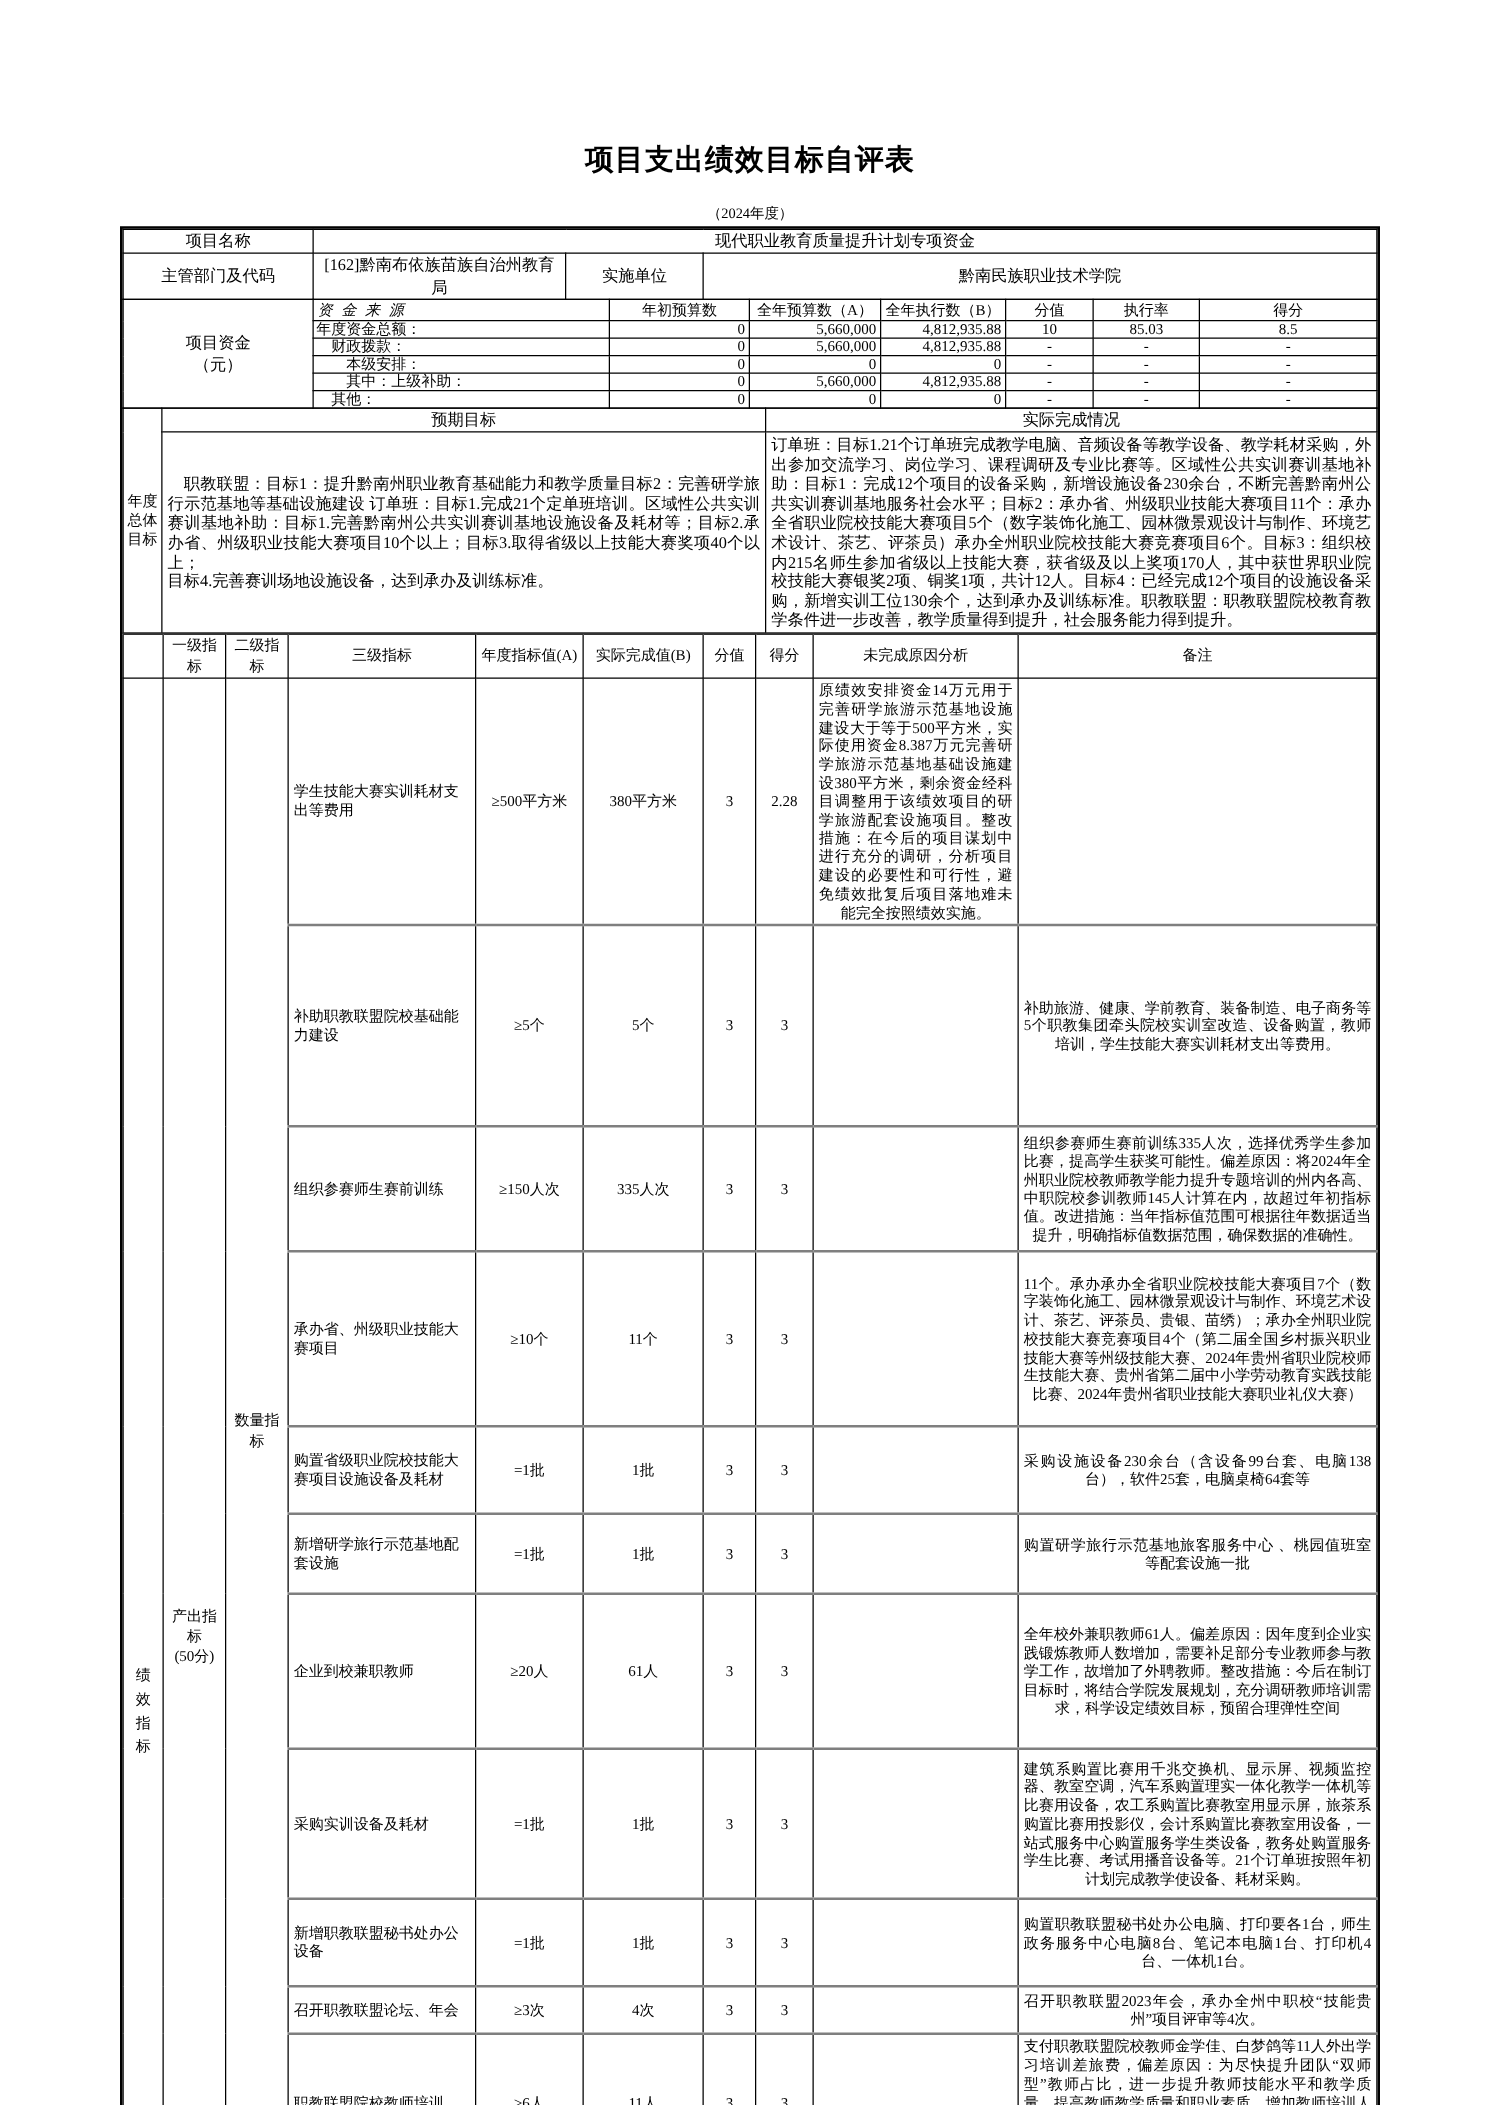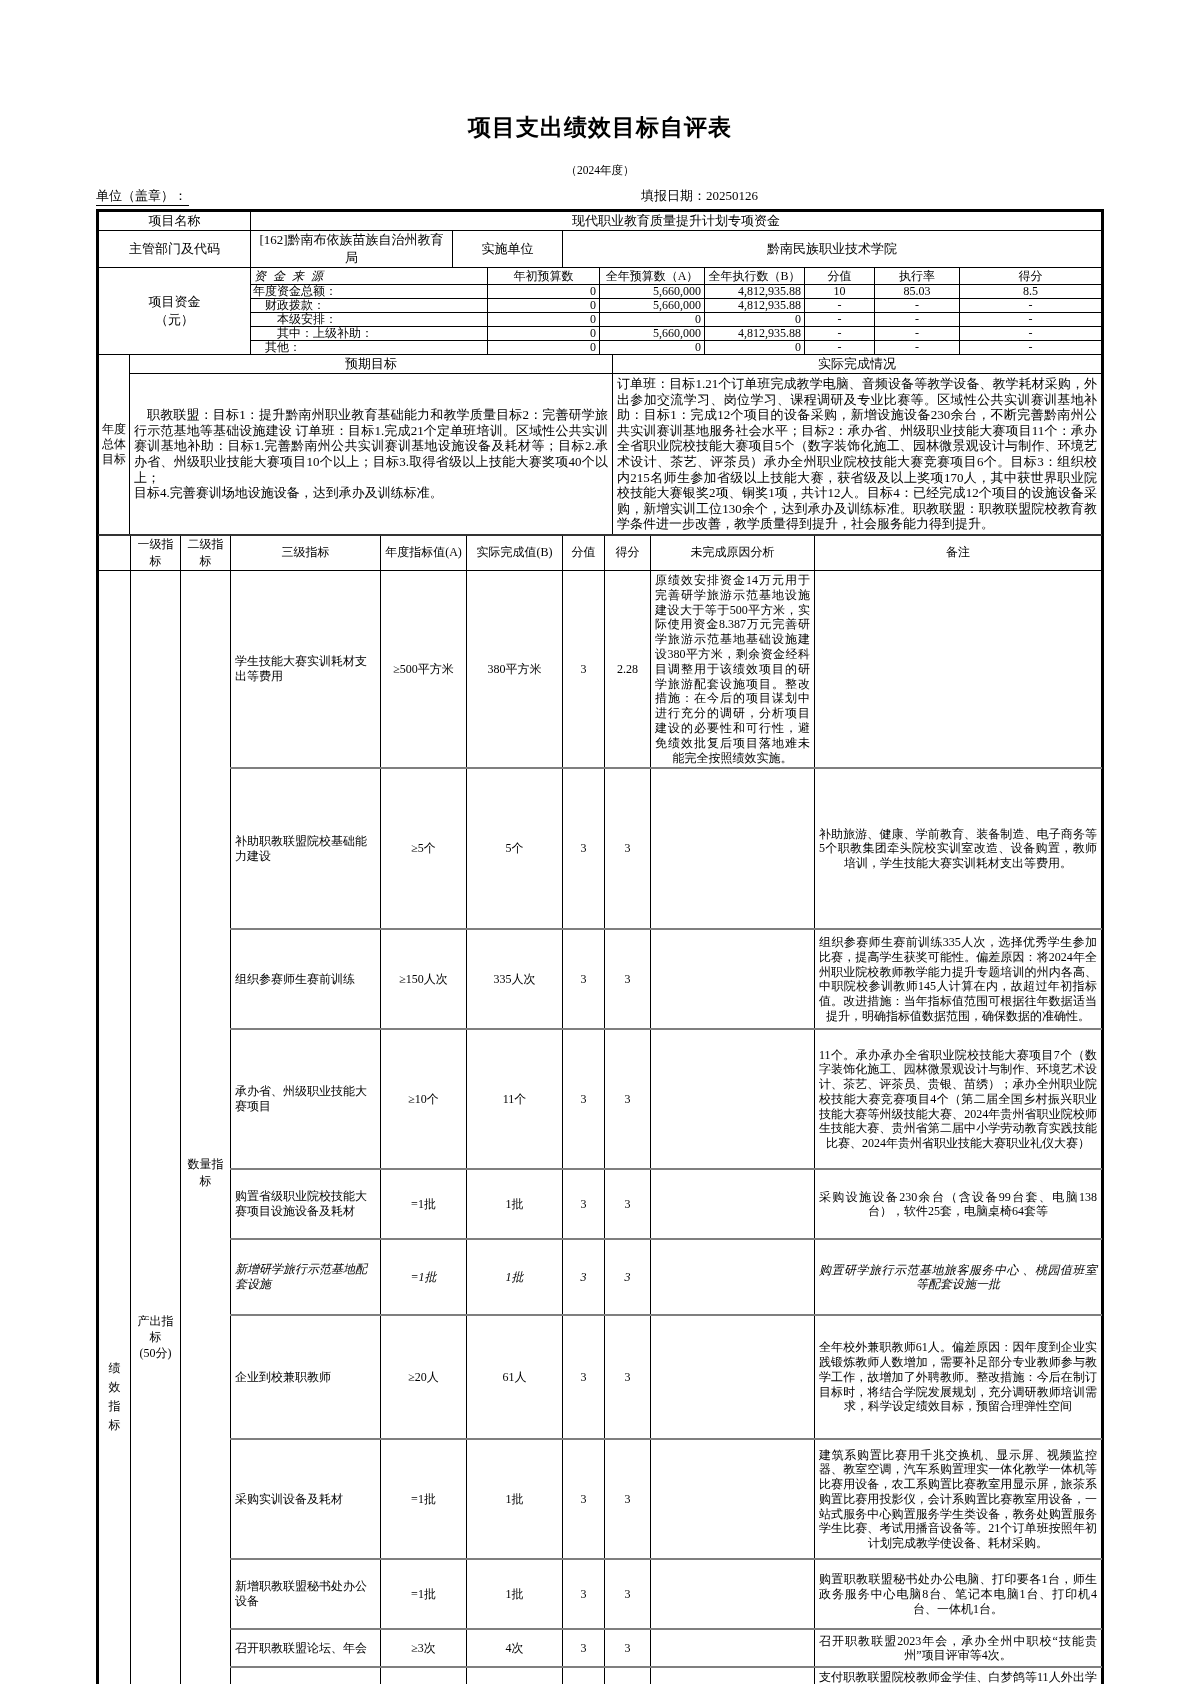--- a/index.html
+++ b/index.html
@@ -38,34 +38,30 @@
   .t-ind .iname { text-align:left; padding-left:4px; line-height:15px; }
   .t-ind .itext { text-align:justify; text-align-last:center; line-height:14.8px; padding:2px 4px; }
   .t-ind .c-center { text-align:center; }
   .vlabel { vertical-align:top; padding-top:788px; }
   .vlabel .vtext { width:14px; margin:0 auto; line-height:19px; text-align:center; word-break:break-all; }
   .l1 { vertical-align:top; padding-top:742px; }
   .l1 div { text-align:center; white-space:pre-line; line-height:16px; }
   .l2 { vertical-align:top; padding-top:585px; }
   .l2 div { text-align:center; }
   tr.rh1 { height:165px; } tr.rh2 { height:161px; } tr.rh3 { height:100px; }
-  tr.rh4 { height:140px; } tr.rh5 { height:70px; }  tr.rh6 { height:76px;font-style:italic; }
+  tr.rh4 { height:140px; } tr.rh5 { height:70px; }  tr.rh6 { height:64px; }
   tr.rh7 { height:124px; } tr.rh8 { height:120px; } tr.rh9 { height:70px; }
   tr.rh10 { height:38px; } tr.rh11 { height:105px; }
 </style>
 </head>
 <body>
 
 <div class="page">
   <div class="title">项目支出绩效目标自评表</div>
   <div class="subtitle">（2024年度）</div>
-  <div class="meta">
-    <span class="unit">单位（盖章）：</span>
-    <span class="date"><span>填报日期：</span><span>20250126</span></span>
-  </div>
 
   <div class="doc">
 
     <table class="t-top">
       <colgroup>
           <col style="width:152px">
           <col style="width:202px">
           <col style="width:110px">
           <col>
         </colgroup>

